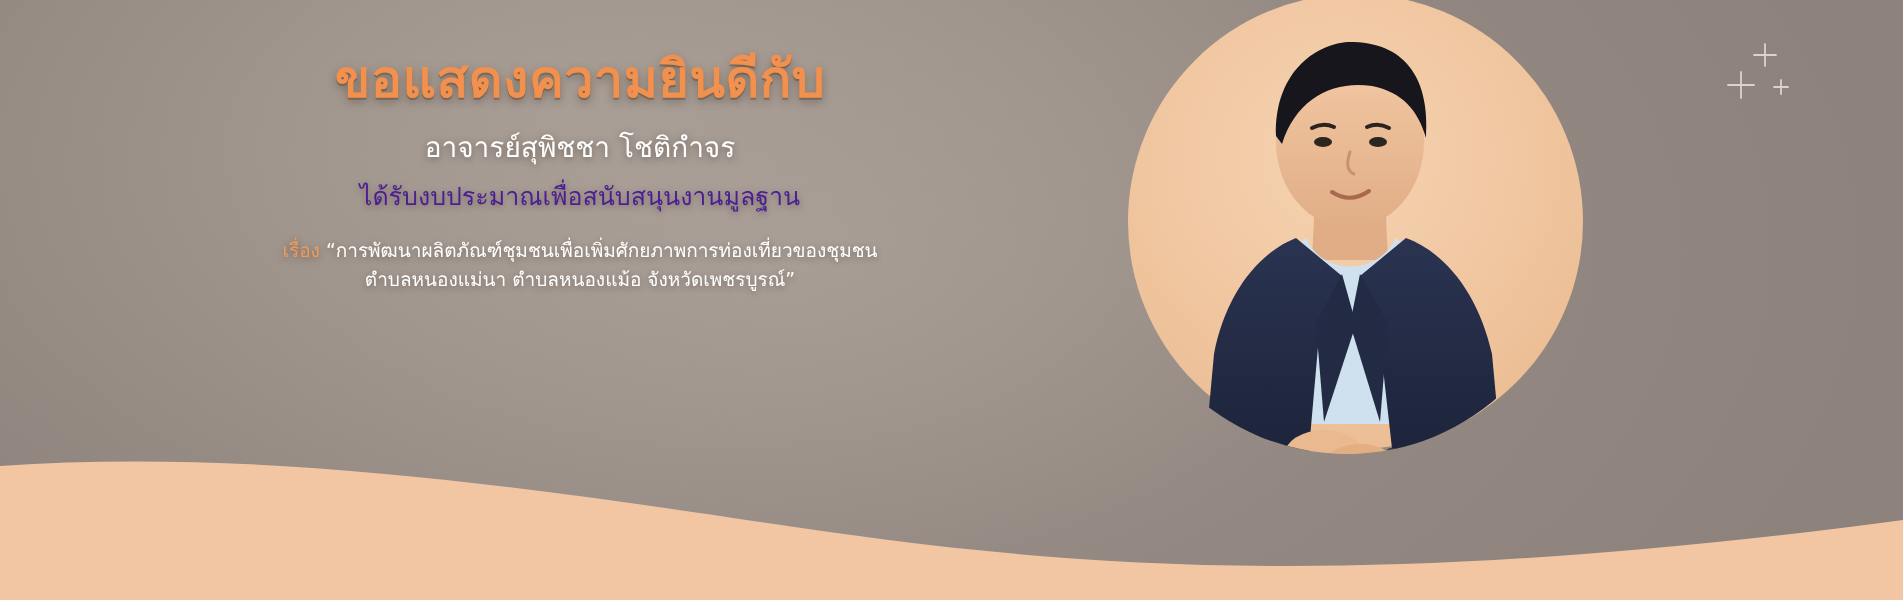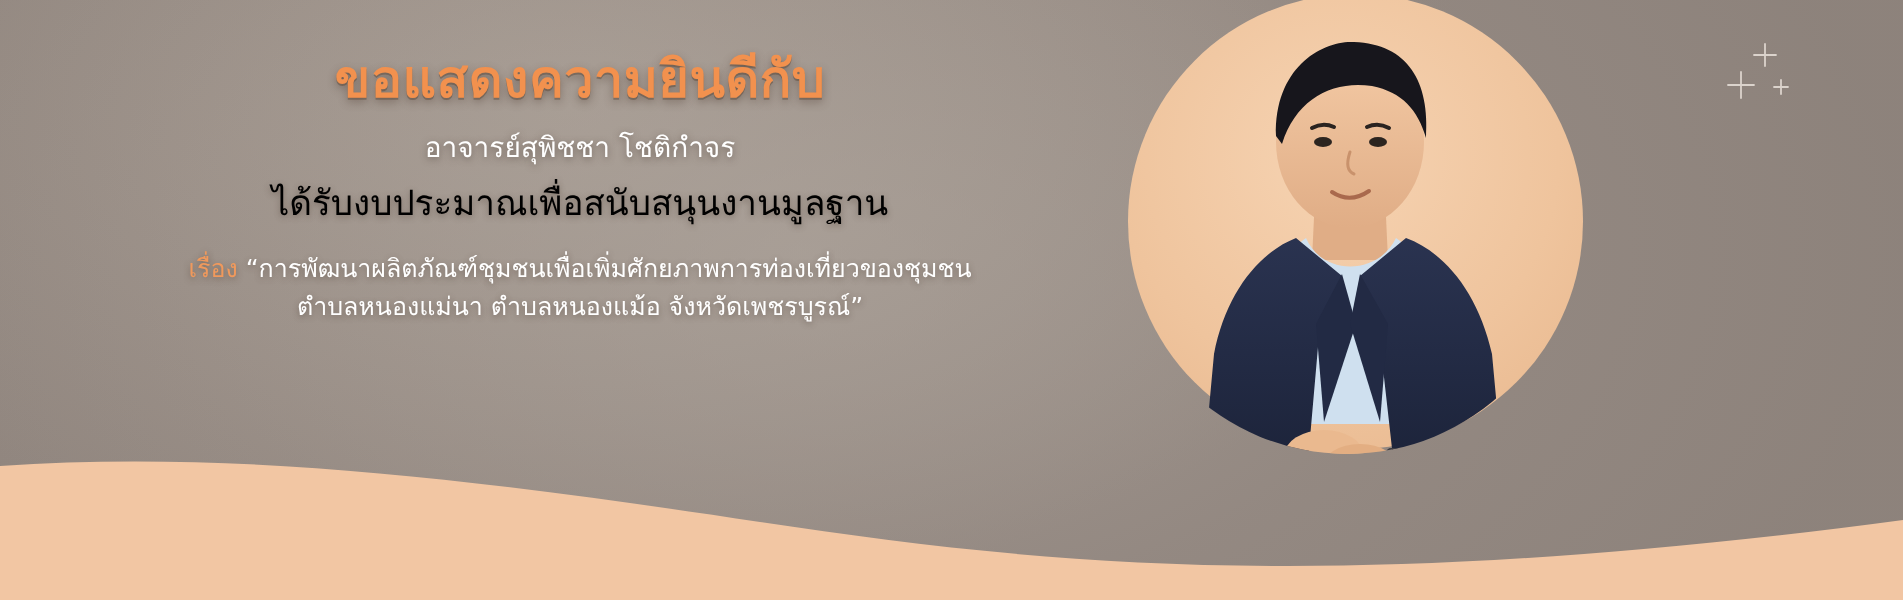--- a/index.html
+++ b/index.html
@@ -118,32 +118,32 @@
   .name {
     font-size: 28px;
     font-weight: 400;
     line-height: 1.25;
     color: #ffffff;
     text-shadow: 0 2px 7px rgba(70,55,45,.55);
     margin: 14px 0 14px 0;
   }
 
   .desc {
-    font-size: 35px;
+    font-size: 25px;
     font-weight: 400;
     line-height: 1.42;
-    color: #000000;
+    color: #4c1d95;
     text-shadow: 0 2px 6px rgba(70,55,45,.45);
     margin: 0;
   }
   .desc-line { display: block; }
 
   .project {
     margin-top: 22px;
-    font-size: 25px;
+    font-size: 19px;
     line-height: 1.5;
     color: #ffffff;
     text-shadow: 0 2px 6px rgba(70,55,45,.45);
     max-width: 1000px;
   }
   .project-label {
     color: #f0995c;
     text-shadow: 0 2px 6px rgba(80,55,40,.5);
   }
   .project-line { display: inline; }

